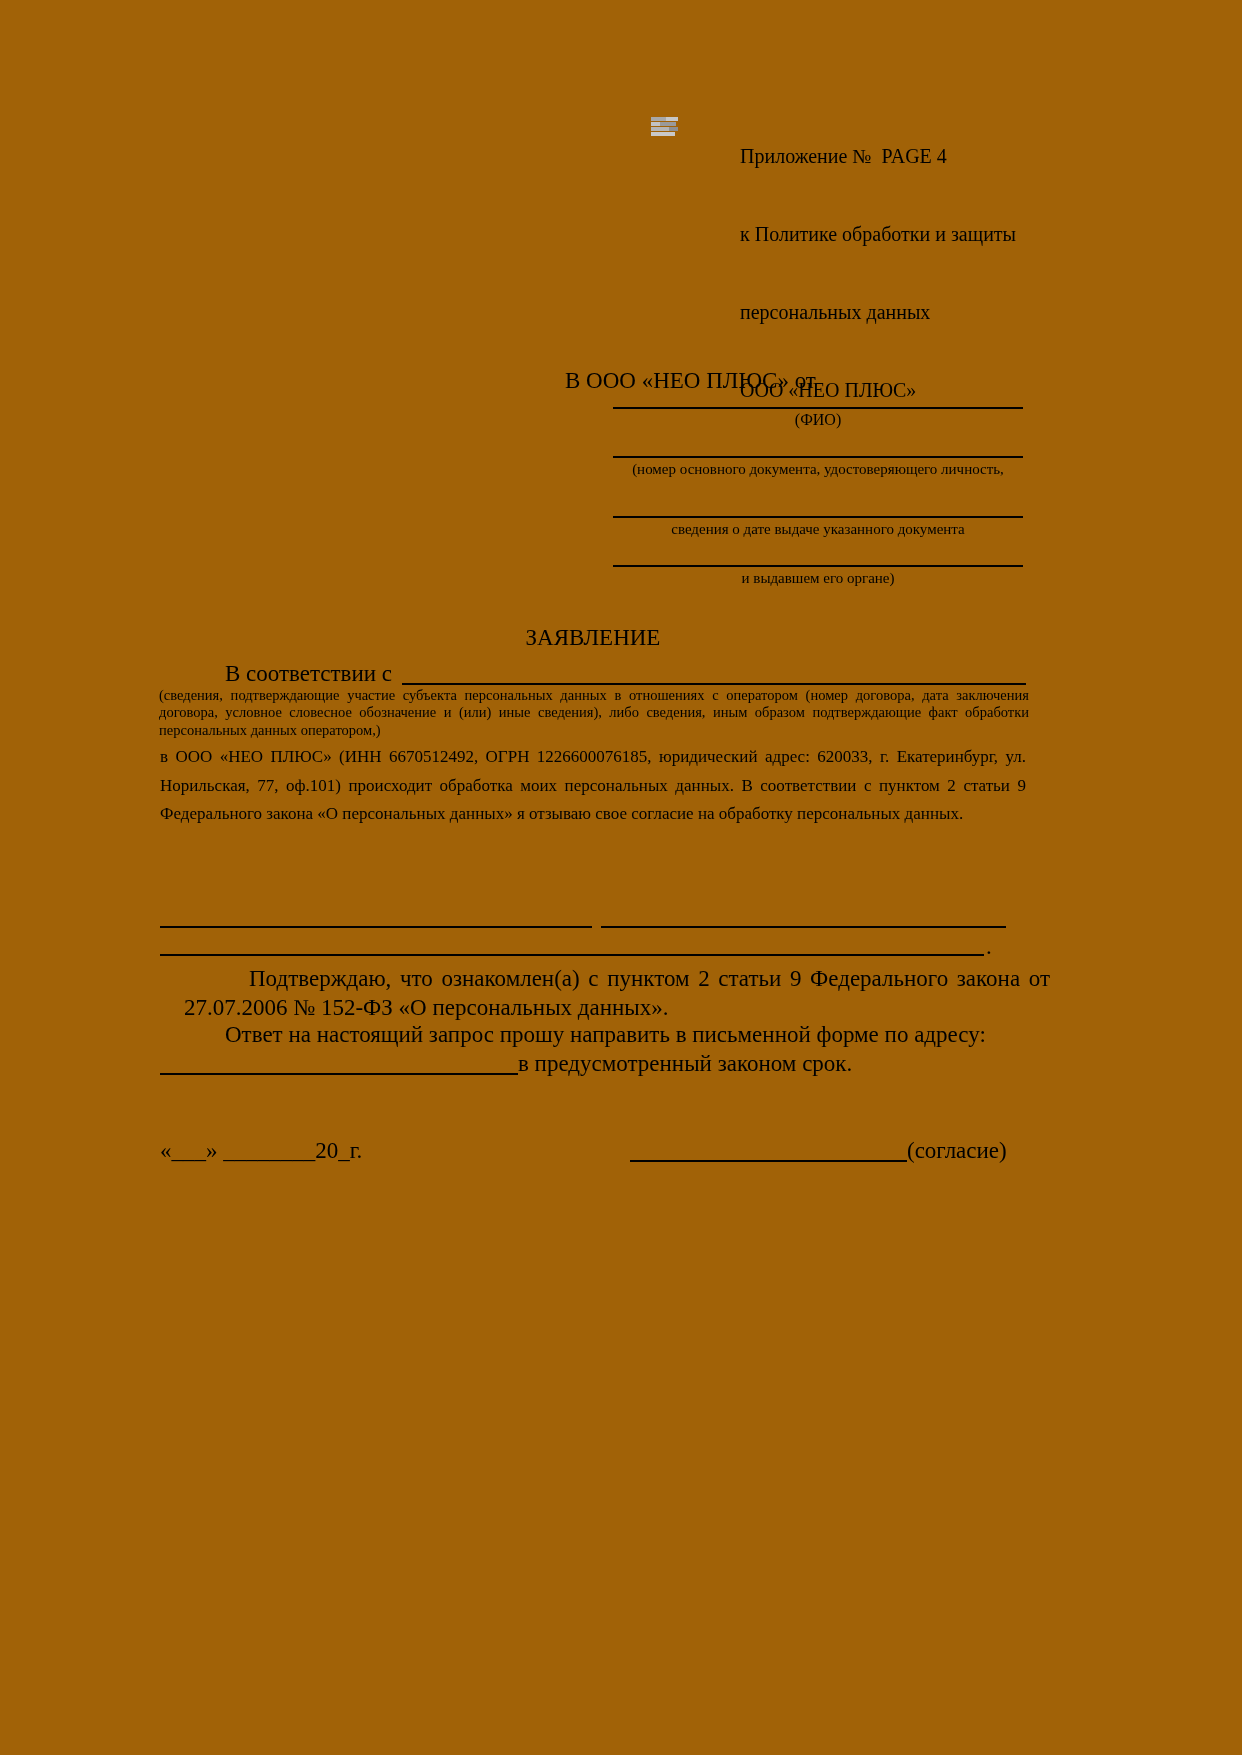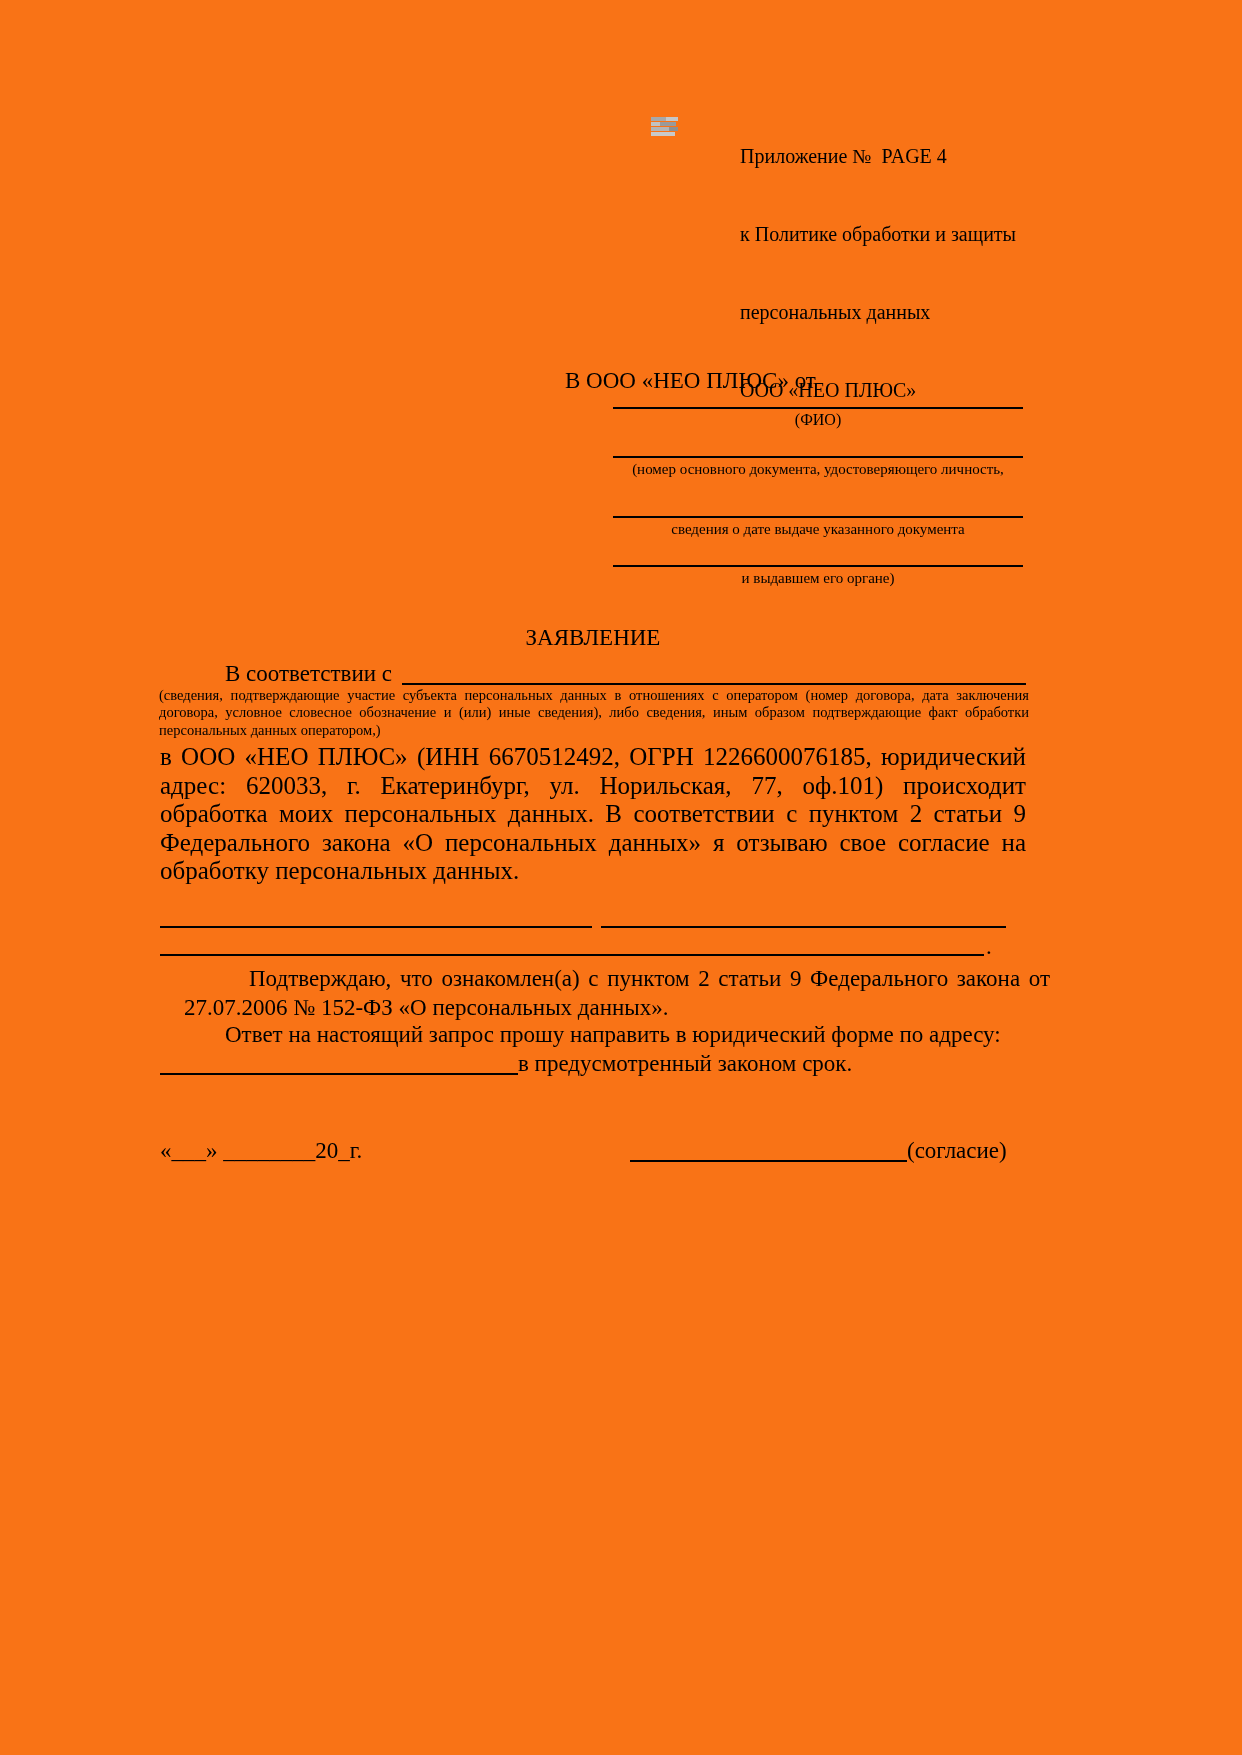--- a/index.html
+++ b/index.html
@@ -1,20 +1,20 @@
 <!DOCTYPE html>
 <html><head>
 <meta charset="utf-8">
 <style>
   * { margin:0; padding:0; box-sizing:border-box; }
   html,body { background:#ffffff; }
   .page {
     position:relative;
     width:1242px; height:1755px;
-    background:#f97316;
+    background:#a16207;
     color:#000000;
     font-family:"Liberation Serif","DejaVu Serif",serif;
     overflow:hidden;
   }
   .abs { position:absolute; }
 
   
   .hdr {
     left:740px; top:91px; width:300px;
     font-size:20px; line-height:26px;
@@ -57,21 +57,21 @@
   .intro { left:160px; top:659px; width:866px; height:29px; }
 
   .note {
     left:159px; top:687px; width:870px;
     font-size:14.5px; line-height:17.3px;
     text-align:justify;
   }
 
   .body-par {
     left:160px; top:743px; width:866px;
-    font-size:25px; line-height:28.6px;
+    font-size:17px; line-height:28.6px;
     text-align:justify;
   }
 
   .reason { left:160px; top:857px; width:866px; height:29px; }
 
   .blank1 { left:160px; top:901px; width:846px; height:27px; display:flex; }
   .blank1 .seg1 { width:432px; border-bottom:2px solid #000; }
   .blank1 .gap { width:9px; }
   .blank1 .seg2 { flex:1; border-bottom:2px solid #000; }
 
@@ -152,21 +152,21 @@
   <div class="abs blank1">
     <span class="seg1"></span>
     <span class="gap"></span>
     <span class="seg2"></span>
   </div>
   <div class="abs blank2"></div>
   <div class="abs period">.</div>
 
   <div class="abs confirm">Подтверждаю, что ознакомлен(а) с пунктом 2 статьи 9 Федерального закона от 27.07.2006 № 152-ФЗ «О персональных данных».</div>
 
-  <div class="abs reply1">Ответ на настоящий запрос прошу направить в юридический форме по адресу:</div>
+  <div class="abs reply1">Ответ на настоящий запрос прошу направить в письменной форме по адресу:</div>
   <div class="abs row reply2">
     <span class="fill fill-addr"></span>
     <span class="txt">в предусмотренный законом срок.</span>
   </div>
 
   <div class="abs date-left">«___» ________20_г.</div>
   <div class="abs row sig">
     <span class="fill sig-line"></span>
     <span class="txt">(согласие)</span>
   </div>

